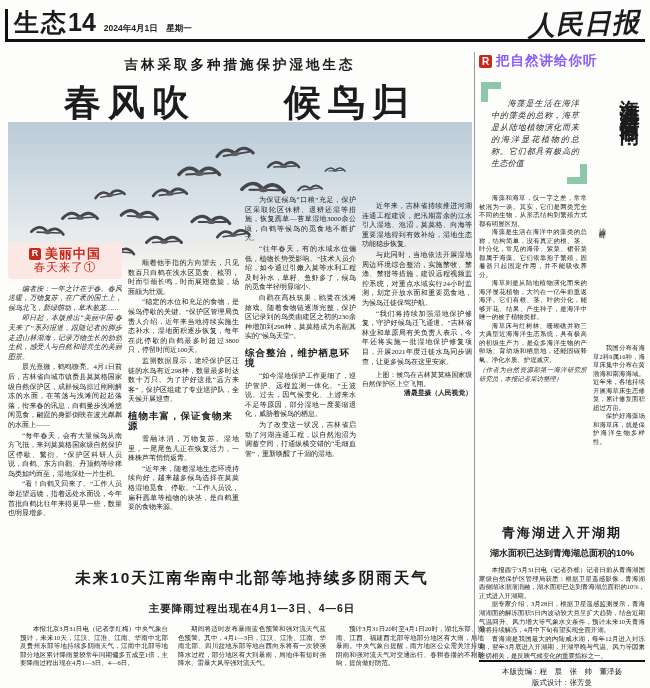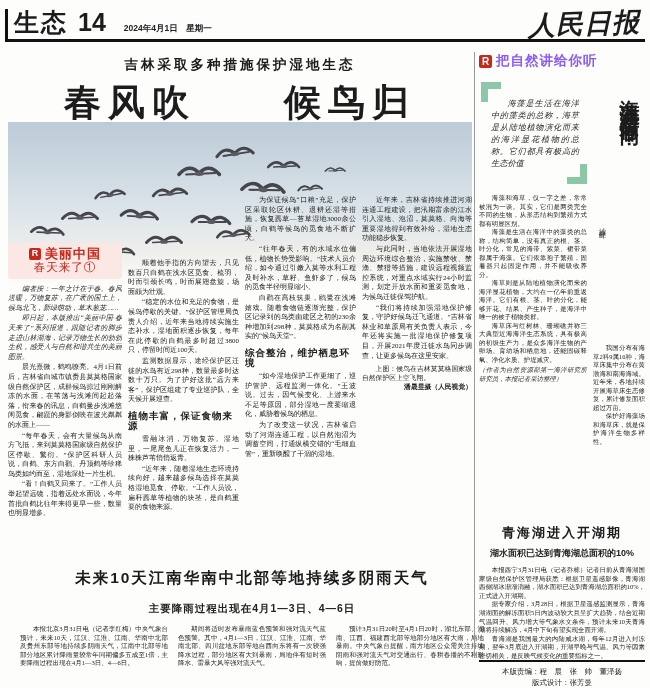--- a/index.html
+++ b/index.html
@@ -4,21 +4,21 @@
 <style>
   * { margin:0; padding:0; box-sizing:border-box; }
   html,body { background:#e8e8e8; }
   .page {
     position:relative; width:650px; height:688px; margin:0 auto;
     background:#fdfdfc; overflow:hidden;
     font-family:"Liberation Serif","DejaVu Serif",serif; color:#1c1c1c;
   }
   
   .mast-bracket { position:absolute; left:5px; top:9px; width:3px; height:30px; background:#111; }
-  .mast { position:absolute; left:14px; top:6px; display:flex; align-items:baseline; gap:10px;
+  .mast { position:absolute; left:14px; top:6px; display:flex; align-items:baseline; 
           font-family:"Liberation Sans","DejaVu Sans",sans-serif; }
   .mast .section { font-size:25px; font-weight:900; letter-spacing:2px; }
   .mast .pageno  { font-size:25px; font-weight:900; }
   .mast .date    { font-size:8.5px; font-weight:700; color:#222; padding-left:8px; }
   .paper-logo { position:absolute; right:10px; top:6px; font-size:27px; font-weight:900;
                 font-style:italic; letter-spacing:1px; transform:rotate(-2deg);
                 font-family:"Liberation Serif","DejaVu Serif",serif; }
   .mast-rule { position:absolute; left:5px; top:39px; width:640px; height:3px; background:#111; }
 
   
@@ -34,21 +34,21 @@
   .photo svg.flock { position:absolute; left:0; top:0; }
 
   .col { position:absolute; overflow:hidden; font-size:7px; line-height:9.6px; text-align:justify; }
   .col p { text-indent:2em; margin-bottom:1px; }
   .col .kai p { font-style:italic; color:#2a2a2a; }
   .col h3 { font-family:Liberation Sans, sans-serif; font-size:9.5px; font-weight:800;
             text-align:left; letter-spacing:1px; margin:6px 0 5px; text-indent:0; }
   .col1 { left:0;   top:197px; width:114px; height:322px; }
   .col2 { left:120px; top:213px; width:111px; height:322px; }
   .col3 { left:237px; top:150px; width:111px; height:369px; }
-  .col4 { left:354px; top:150px; width:110px; height:369px; }
+  .col4 { left:354px; top:156px; width:110px; height:369px; }
 
   .series-box { background:#fbe7e3; border-radius:4px; padding:5px 4px 6px; margin-bottom:6px; }
   .series-row { display:flex; align-items:center; justify-content:center; gap:4px; }
   .series-logo { width:12px; height:12px; background:#c5281c; color:#fff; border-radius:2px;
                  font-family:"Liberation Sans",sans-serif; font-weight:900; font-size:9px;
                  display:flex; align-items:center; justify-content:center; }
   .series-brand { color:#c5281c; font-family:"Liberation Sans",sans-serif;
                   font-weight:900; font-size:13px; letter-spacing:1px; }
   .series-sub { text-align:center; color:#c5281c; font-size:11.5px; margin-top:3px; letter-spacing:1px; }
 

